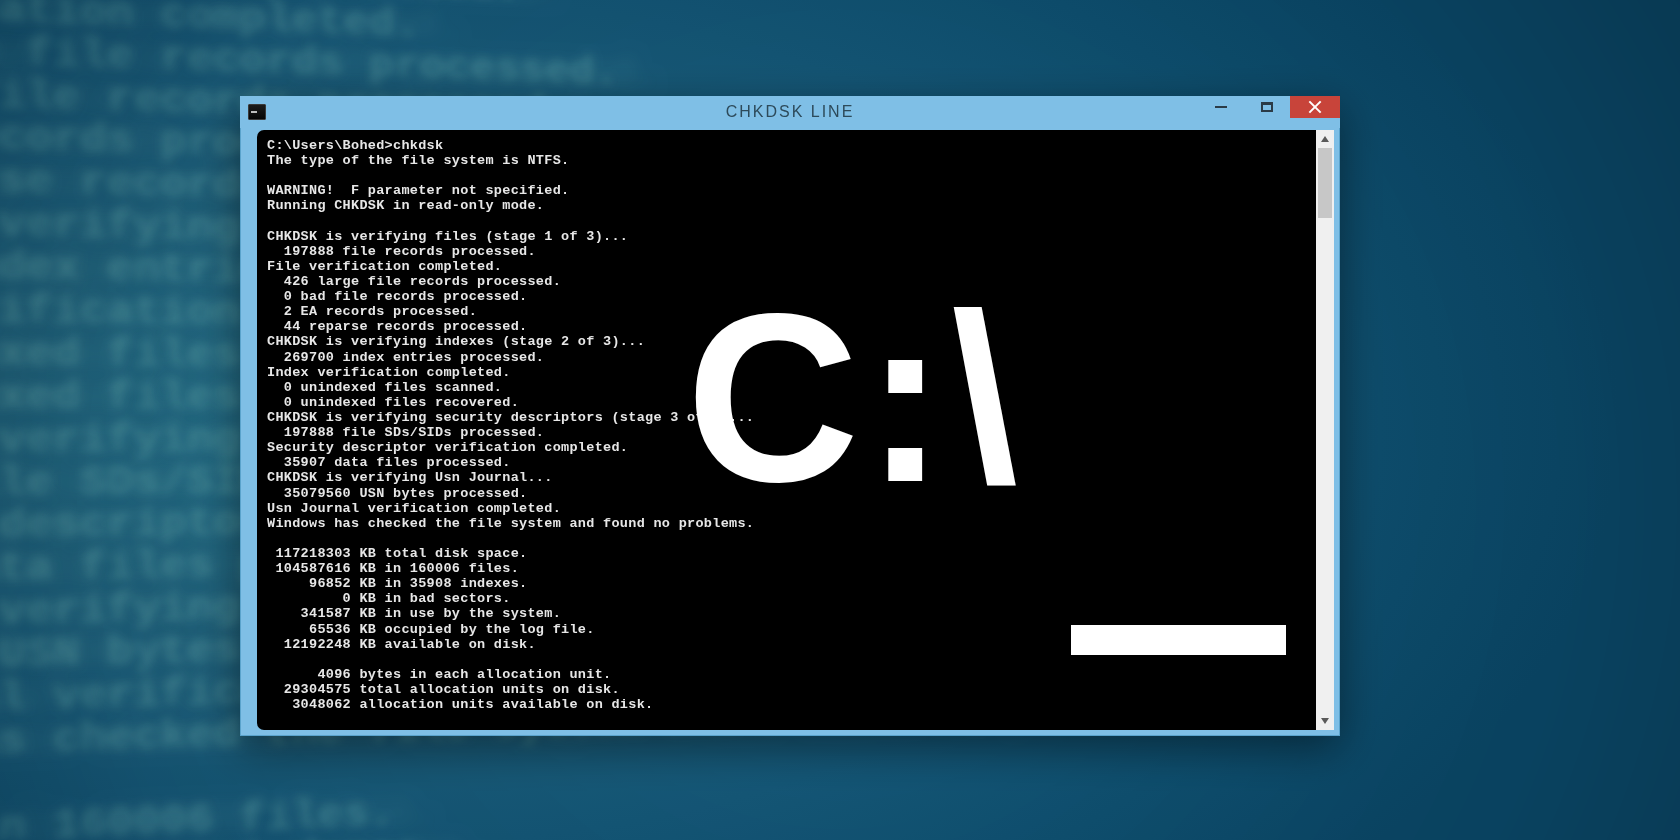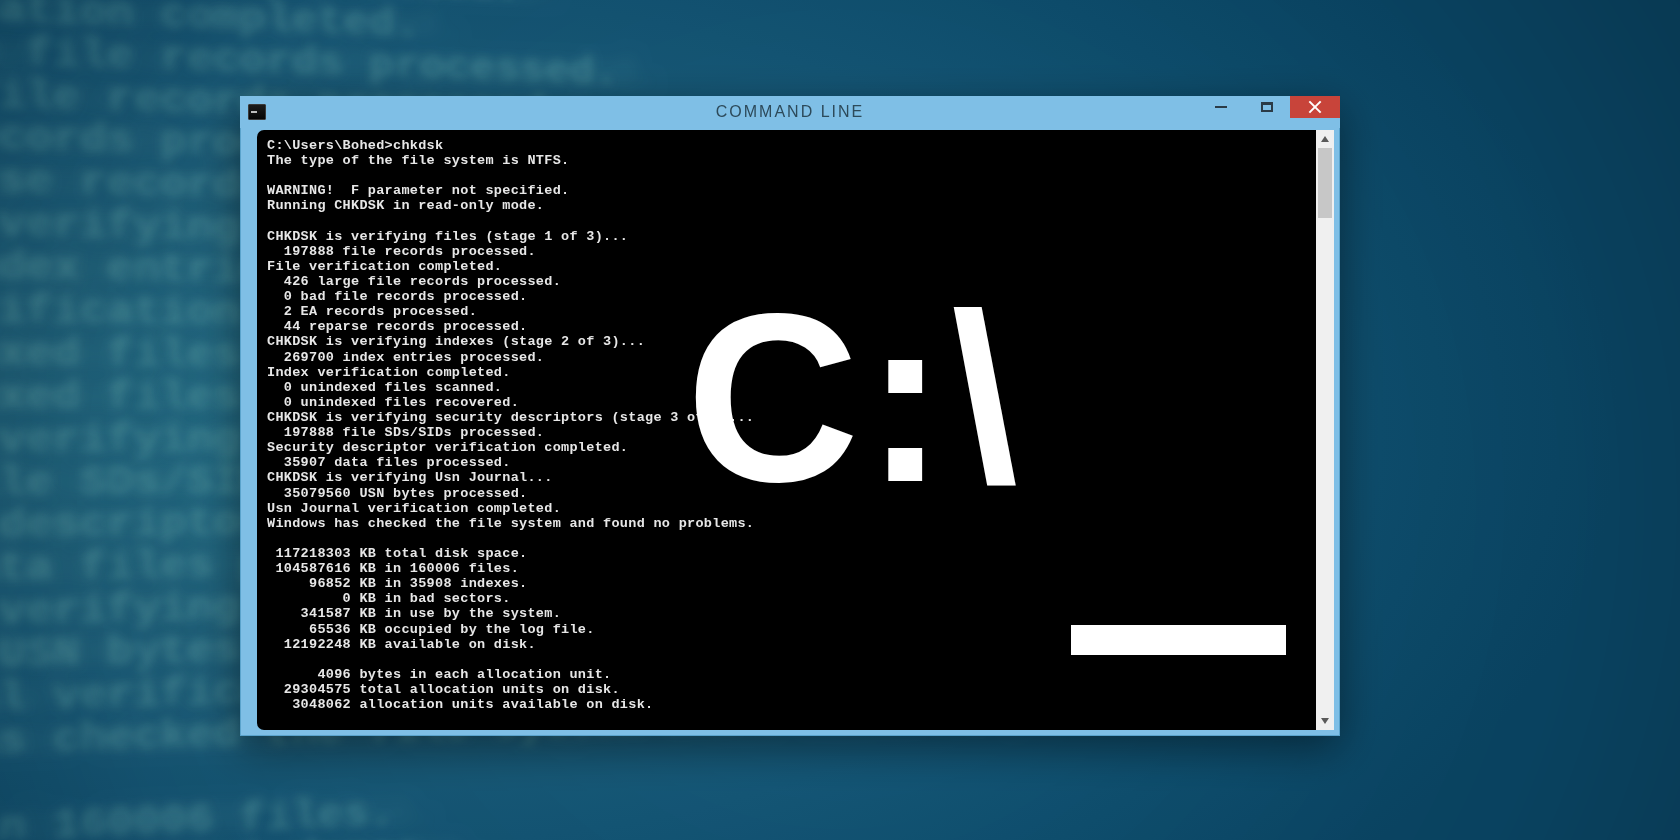--- a/index.html
+++ b/index.html
@@ -149,21 +149,21 @@
 
 16 KB in 160006 files.
 852 KB in 35908 indexes.
   0 KB in bad sectors.</div>
   <div class="vignette"></div>
 </div>
 
 <div class="window">
   <div class="titlebar">
     <span class="app-icon"></span>
-    <div class="title-text">COMMAND LINE</div>
+    <div class="title-text">CHKDSK LINE</div>
     <div class="controls">
       <div class="ctrl min">
           <span class="glyph"></span>
         </div>
       <div class="ctrl max">
           <span class="glyph"></span>
         </div>
       <div class="ctrl close">
           <span class="glyph"></span>
         </div>

